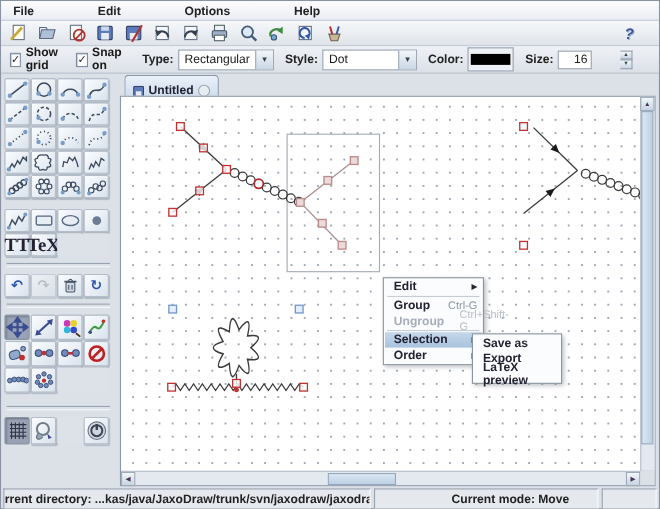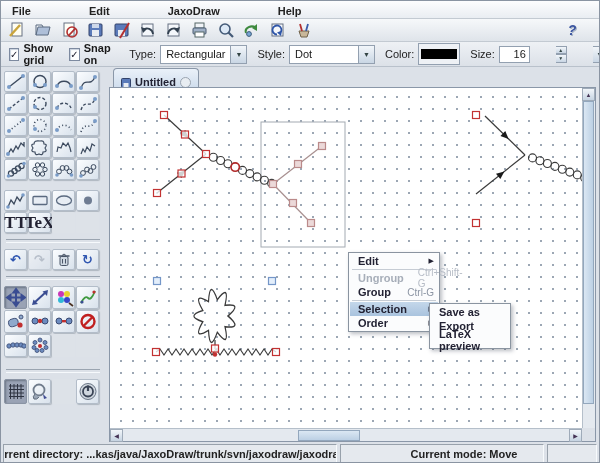--- a/index.html
+++ b/index.html
@@ -12,21 +12,21 @@
   .menu-item{padding:1px 7px;font-weight:bold;color:#222;}
   
   .toolbar1{position:absolute;left:0;top:18px;right:0;height:22px;background:linear-gradient(#f6f8fa,#dfe4ea);
             border-bottom:1px solid #c3cad2;display:flex;align-items:center;padding-left:5px;gap:2px;}
   .tbtn{width:24px;height:20px;display:flex;align-items:center;justify-content:center;border-radius:2px;}
   .tbtn svg{display:block}
   .help-btn{position:absolute;right:16px;top:1px;width:22px;height:20px;display:flex;align-items:center;justify-content:center;
             font-weight:bold;font-style:italic;font-size:14px;color:#3b55a0;text-shadow:1px 1px 0 #aab6c8;}
   .toolbar2{position:absolute;left:0;top:41px;right:0;height:24px;background:linear-gradient(#eef1f5,#dce1e8);
             border-bottom:1px solid #b9c1cb;display:flex;align-items:center;padding-left:8px;}
-  .lbl{font-weight:normal;color:#222;margin:0 4px 0 10px;white-space:nowrap;}
+  .lbl{font-weight:bold;color:#222;margin:0 4px 0 10px;white-space:nowrap;}
   .chk{display:flex;align-items:center;gap:4px;font-weight:bold;margin-right:14px;}
   .chkbox{width:11px;height:11px;background:#fff;border:1px solid #7d8aa0;box-shadow:inset 1px 1px 1px #c9d2de;
           display:flex;align-items:center;justify-content:center;font-size:10px;color:#223;line-height:9px;}
   .combo{display:flex;height:17px;border:1px solid #93a0b0;background:#fff;align-items:center;}
   .combo .val{padding:0 5px;min-width:52px;}
   .combo .arr{width:15px;height:100%;background:linear-gradient(#f2f6fa,#c9d6e4);border-left:1px solid #93a0b0;
               display:flex;align-items:center;justify-content:center;font-size:7px;color:#344;}
   .swatch{height:16px;border:1px solid #93a0b0;background:#eef1f5;padding:2px;display:flex;align-items:center;}
   .swatch .inner{width:36px;height:10px;}
   .spinner{display:flex;height:17px;gap:26px;}
@@ -83,21 +83,21 @@
   .sc-extra{flex:1;}
 </style>
 </head>
 <body>
 
 <div class="app">
 
   <div class="menubar">
     <span class="menu-item">File</span>
     <span class="menu-item">Edit</span>
-    <span class="menu-item">JaxoDraw</span>
+    <span class="menu-item">Options</span>
     <span class="menu-item">Help</span>
   </div>
 
   <div class="toolbar1">
     <span class="tbtn">
       <svg width="20" height="18">
           <rect x="4" y="2" width="10" height="13" fill="#fffef2" stroke="#667082"></rect>
           <line x1="3" y1="14" x2="13" y2="3" stroke="#d2a row" stroke-width="0"></line>
           <line x1="2" y1="15" x2="12" y2="4" stroke="#caa53c" stroke-width="2.4"></line>
         </svg>
@@ -666,27 +666,27 @@
       <div class="corner"></div>
     </div>
   </div>
 
   <div class="ctx" style="left:347px;top:251px;width:88px;">
     <div class="ctx-row">
       <span>Edit</span>
       <span class="sub">▶</span>
     </div>
     <div class="ctx-sep"></div>
+    <div class="ctx-row">
+      <span>Group</span>
+      <span class="sc">Ctrl-G</span>
+    </div>
     <div class="ctx-row disabled">
       <span>Ungroup</span>
       <span class="sc">Ctrl+Shift-G</span>
-    </div>
-    <div class="ctx-row">
-      <span>Group</span>
-      <span class="sc">Ctrl-G</span>
     </div>
     <div class="ctx-sep"></div>
     <div class="ctx-row hl">
       <span>Selection</span>
       <span class="sub">▶</span>
     </div>
     <div class="ctx-row">
       <span>Order</span>
       <span class="sub">▶</span>
     </div>

